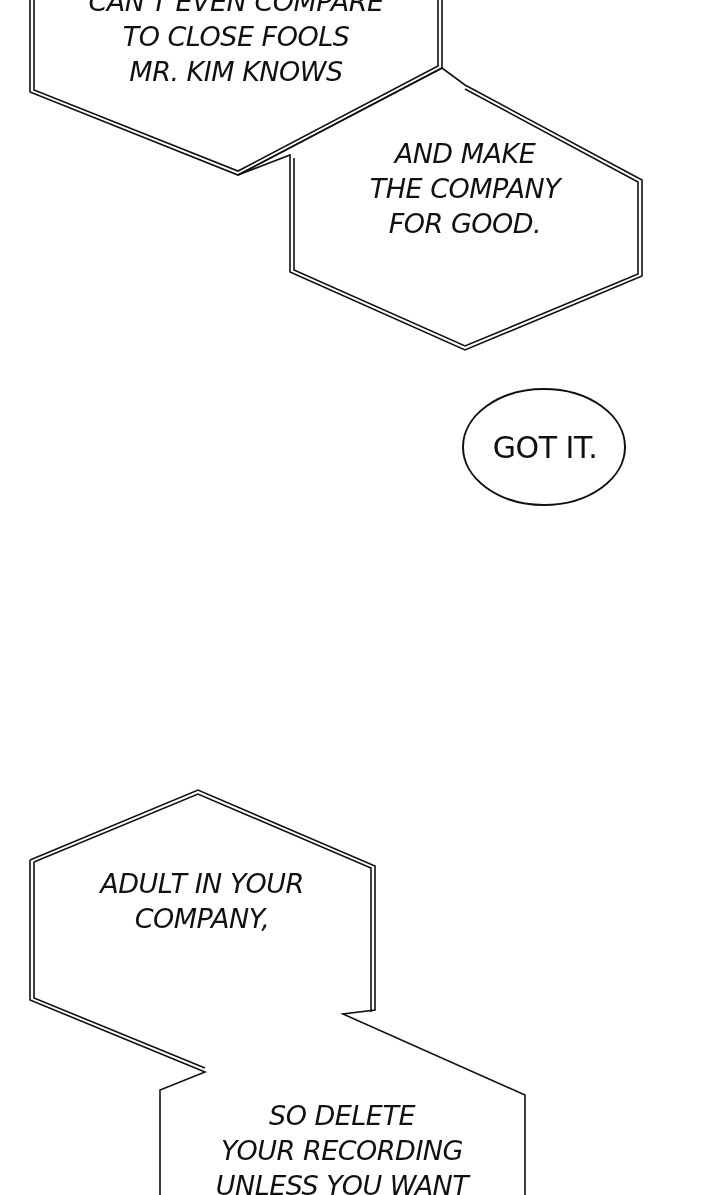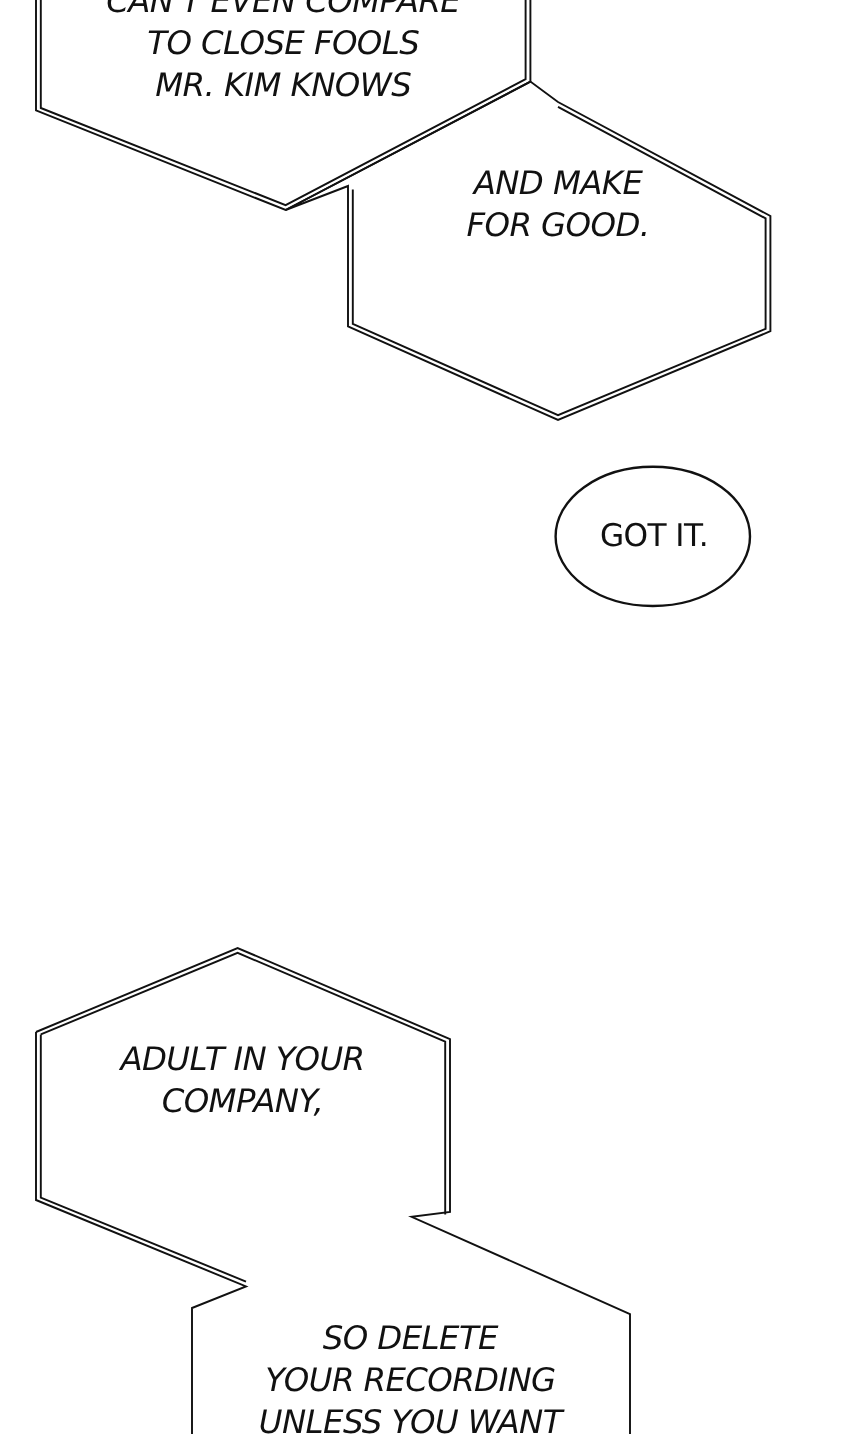--- a/index.html
+++ b/index.html
@@ -1,20 +1,20 @@
 <!DOCTYPE html>
 <html><head>
 <meta charset="utf-8">
 <style>
   html, body { margin:0; padding:0; background:#ffffff; }
   body { width:720px; height:1195px; position:relative; overflow:hidden; font-family:"DejaVu Sans", sans-serif; }
   svg.bubbles { position:absolute; left:0; top:0; width:720px; height:1195px; }
   .txt { position:absolute; text-align:center; color:#111; font-size:27px; line-height:35px; font-style:italic; letter-spacing:-0.5px; transform:translateX(-50%); white-space:nowrap; }
   .txt div { display:block; }
-  .got { font-style:normal; font-size:26px; }
+  .got { font-style:normal; font-size:30px; }
 </style>
 </head>
 <body>
 
 <svg class="bubbles" viewBox="0 0 720 1195" xmlns="http://www.w3.org/2000/svg">
   <g fill="none" stroke="#111" stroke-width="1.6">
 
     <g>
       <polyline points="30,0 30,92 238,175 442,68 442,0"></polyline>
       <polyline points="34,0 34,90 238,171 438,66 438,0"></polyline>
@@ -37,20 +37,21 @@
 </svg>
 
 <div class="txt" style="left:236px; top:-16px;">
   <div>CAN'T EVEN COMPARE</div>
   <div>TO CLOSE FOOLS</div>
   <div>MR. KIM KNOWS</div>
 </div>
 
 <div class="txt" style="left:465px; top:136px;">
   <div>AND MAKE</div>
+  <div>THE COMPANY</div>
   <div>FOR GOOD.</div>
 </div>
 
 <div class="txt got" style="left:545px; top:430px;">
   <div>GOT IT.</div>
 </div>
 
 <div class="txt" style="left:202px; top:866px;">
   <div>ADULT IN YOUR</div>
   <div>COMPANY,</div>

